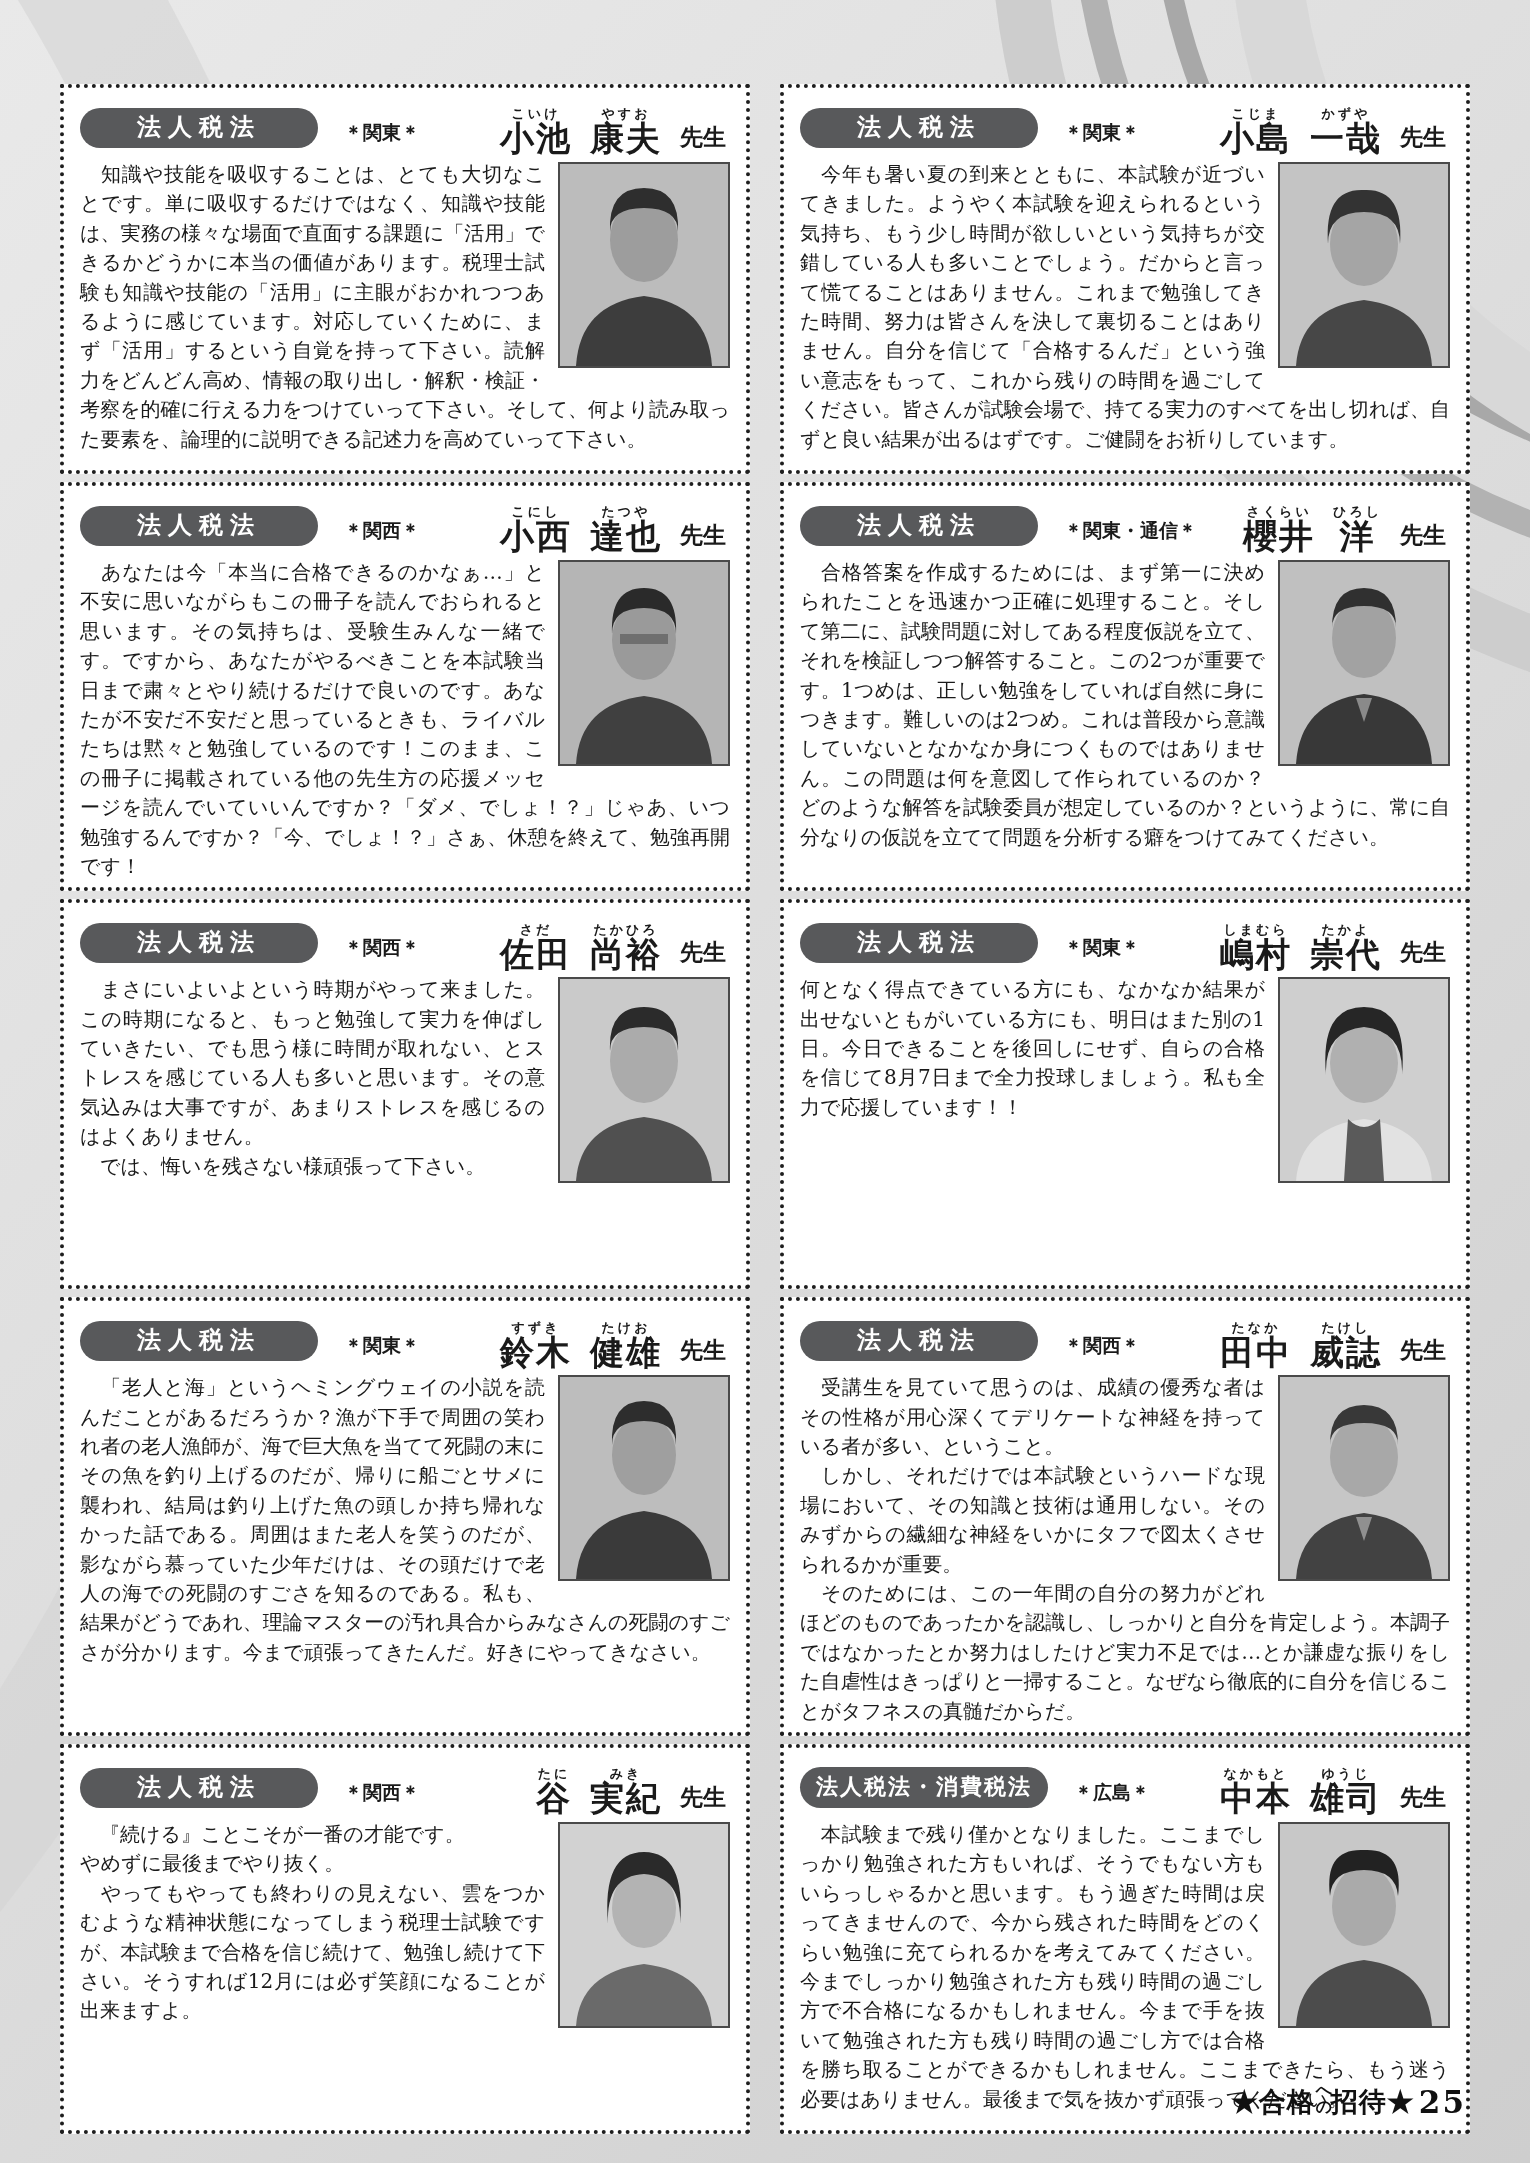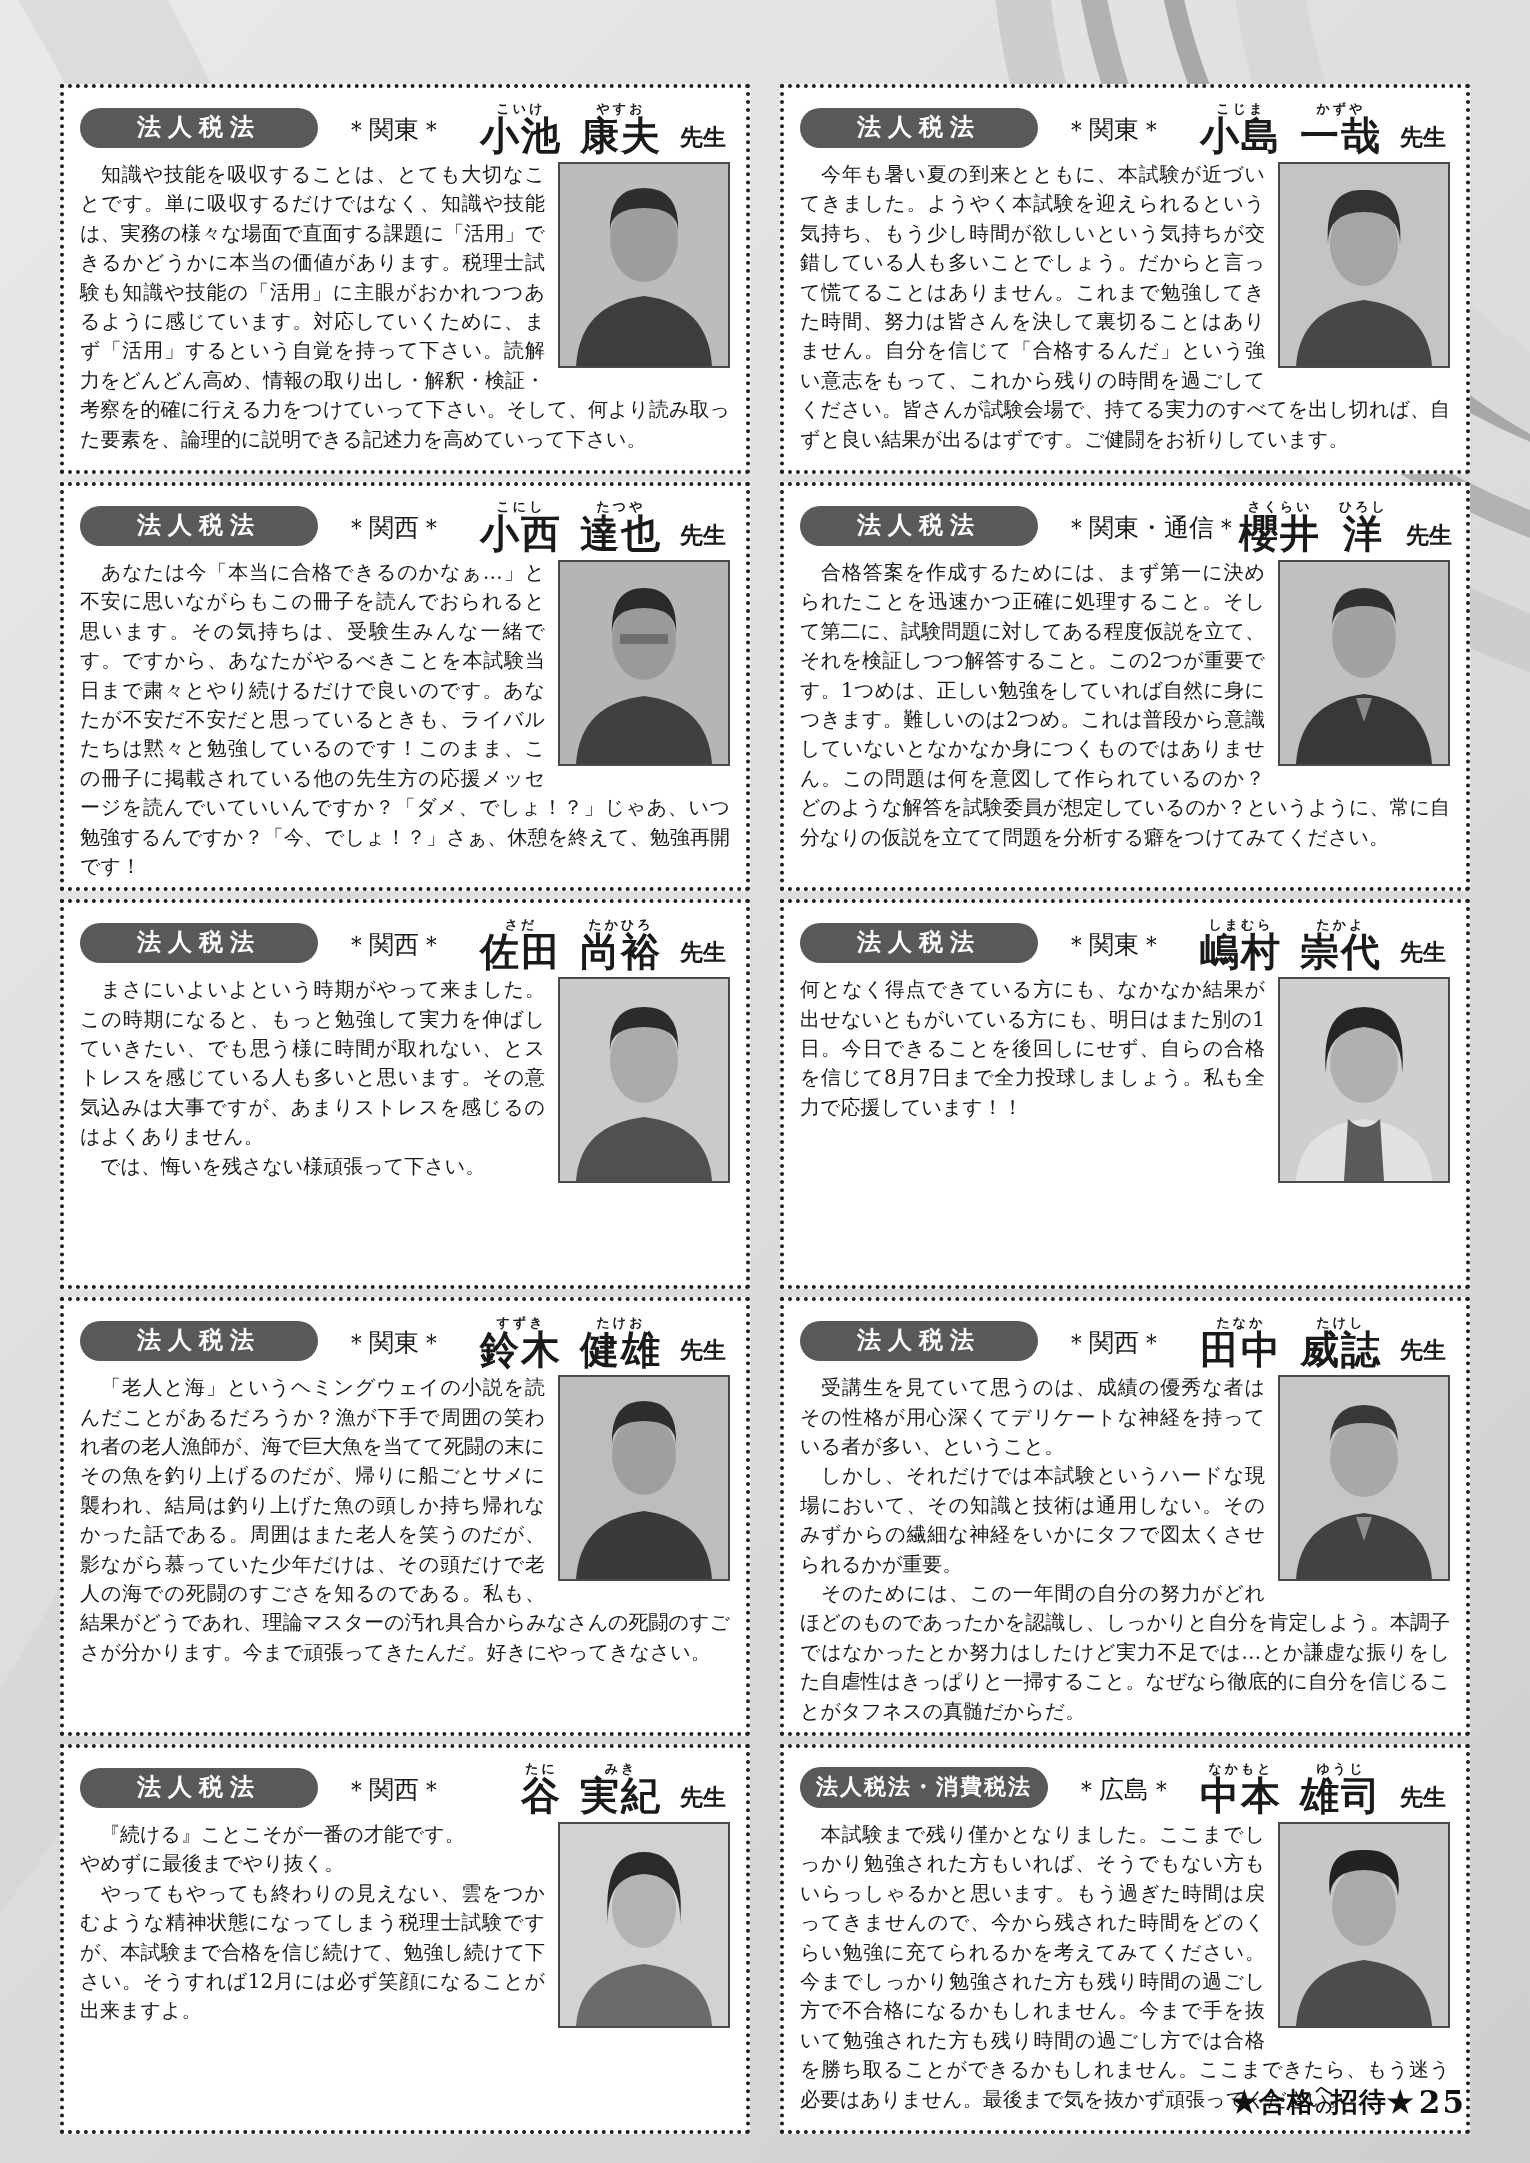--- a/index.html
+++ b/index.html
@@ -40,30 +40,30 @@
     background:#58595b;color:#ffffff;
     font-weight:bold;font-size:24px;letter-spacing:7px;
     border-radius:999px;
     padding:3px 24px 5px 24px;
     min-width:190px;text-align:center;
     margin-bottom:8px;
     white-space:nowrap;
   }
   .badge.wide{letter-spacing:2px;font-size:22px;min-width:0;padding:5px 16px 6px 16px;}
   .region{
-    font-weight:normal;font-size:25px;
+    font-weight:bold;font-size:19px;
     margin-left:26px;margin-bottom:10px;white-space:nowrap;
   }
   .name{
     display:inline-flex;align-items:flex-end;gap:18px;
     margin-left:auto;padding-right:4px;white-space:nowrap;text-align:right;
   }
   .np{display:inline-flex;flex-direction:column;align-items:center;}
   .furi{font-size:13px;letter-spacing:3px;line-height:1;margin-bottom:1px;font-weight:bold;}
-  .kanji{font-size:39px;font-weight:bold;line-height:1.02;letter-spacing:2px;}
+  .kanji{font-size:34px;font-weight:bold;line-height:1.02;letter-spacing:2px;}
   .hon{font-size:23px;font-weight:bold;padding-bottom:3px;}
 
   .bodytxt{font-size:20px;line-height:1.47;}
   .bodytxt p{margin:0;text-align:justify;}
   .photo{
     float:right;width:168px;height:202px;
     border:2px solid #4a4a4a;
     margin:2px 0 6px 13px;
     background:linear-gradient(160deg,#d6d6d6 0%,#b9b9b9 55%,#9a9a9a 100%);
     overflow:hidden;

